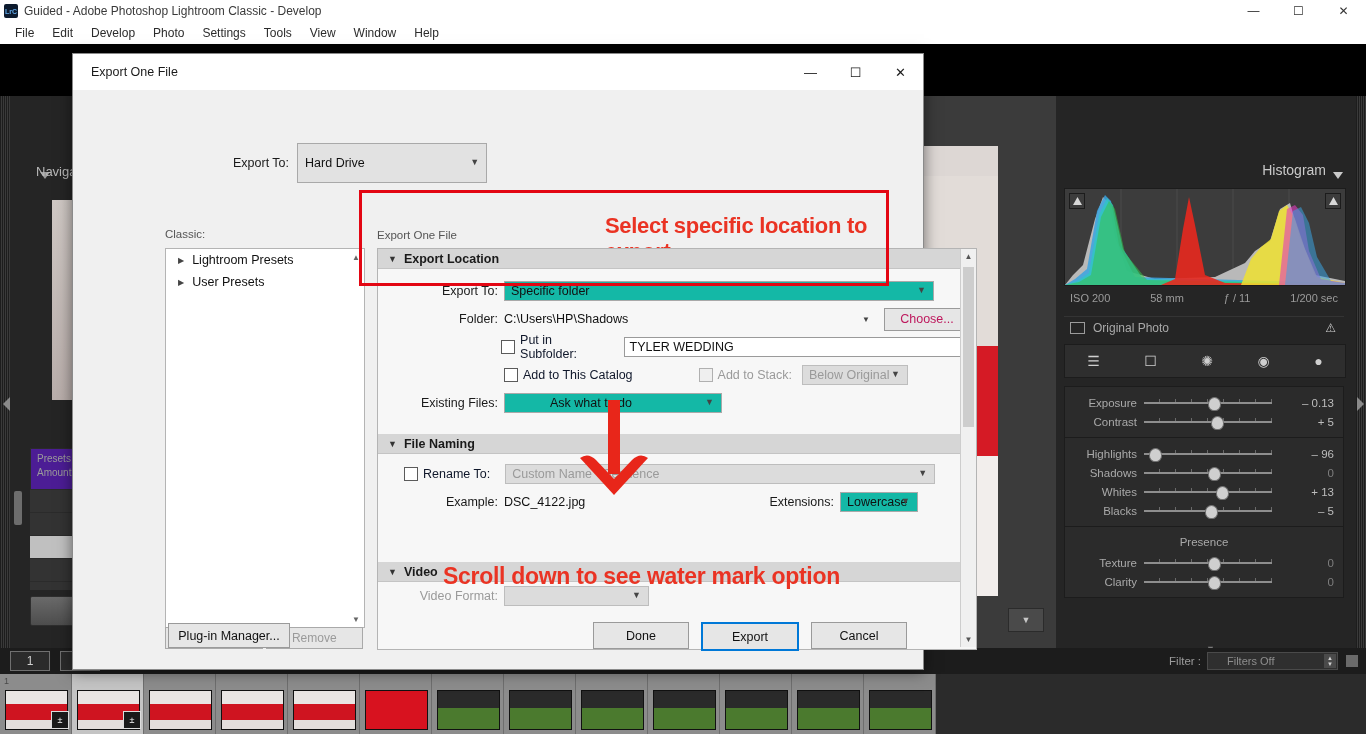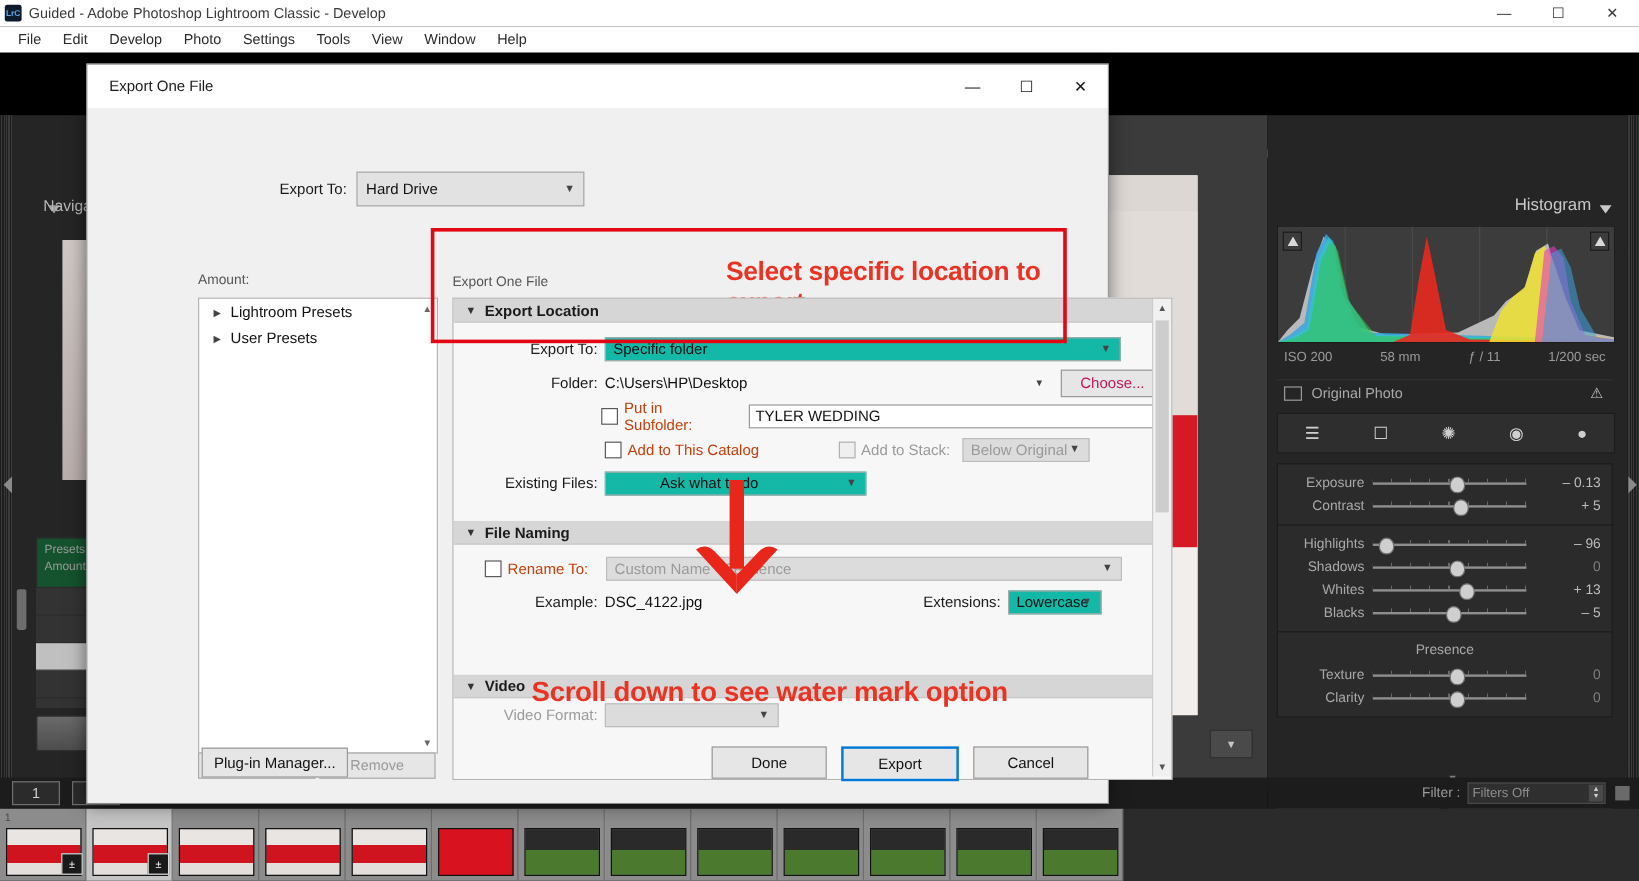--- a/index.html
+++ b/index.html
@@ -56,21 +56,21 @@
 
   
   .left-panel { position:absolute; left:0; top:52px; width:88px; height:560px; background:#252525; border-right:1px solid #000;}
   .panel-strip { position:absolute; left:0; top:0; width:10px; height:100%;
      background: repeating-linear-gradient(90deg,#1d1d1d 0 1px,#3a3a3a 1px 2px); }
   .left-arrow { position:absolute; left:2px; top:300px; width:10px; height:16px; }
   .nav-header { position:absolute; left:36px; top:68px; color:#b9b9b9; font-size:13px; }
   .nav-tri { position:absolute; left:40px; top:70px; }
   .nav-thumb { position:absolute; left:52px; top:104px; width:36px; height:200px;
      background:linear-gradient(180deg,#cfc8c4,#b9aeab); overflow:hidden;}
-  .preset-box { position:absolute; left:30px; top:352px; width:58px; height:40px; background:#14532d; border:1px solid #2b2b2b;}
+  .preset-box { position:absolute; left:30px; top:352px; width:58px; height:40px; background:#4c1d95; border:1px solid #2b2b2b;}
   .preset-box .t1{ color:#9b9b9b; font-size:10px; position:absolute; left:6px; top:4px;}
   .preset-box .t2{ color:#9b9b9b; font-size:10px; position:absolute; left:6px; top:18px;}
   .left-list { position:absolute; left:30px; top:394px; width:58px; height:100px; background:#333; }
   .left-list .row { height:22px; border-bottom:1px solid #2b2b2b; }
   .left-list .row.sel { background:#c0c0c0; }
   .left-btn { position:absolute; left:30px; top:500px; width:58px; height:28px;
      background:linear-gradient(180deg,#6a6a6a,#4d4d4d); border:1px solid #2e2e2e; border-radius:2px;}
   .left-scroll { position:absolute; left:14px; top:395px; width:8px; height:34px; background:#6d6d6d; border-radius:2px;}
 
   
@@ -120,21 +120,21 @@
   .pr-btn { flex:1; height:24px; background:linear-gradient(180deg,#5e5e5e,#3f3f3f);
      border:1px solid #252525; border-radius:2px; color:#c0c0c0; font-size:13px;
      display:flex; align-items:center; justify-content:center; }
   .basic-caret { position:absolute; left:150px; top:548px; color:#7a7a7a; font-size:9px; }
 
   
   .filter-bar { position:absolute; left:1056px; top:604px; width:310px; height:26px; background:#1c1c1c;
      display:flex; align-items:center; justify-content:flex-end; }
   .filter-label { color:#9b9b9b; font-size:11.5px; margin-right:6px; }
   .filter-sel { width:110px; height:16px; background:#2f2f2f; border:1px solid #4a4a4a;
-     color:#8e8e8e; font-size:11px; display:flex; align-items:center; padding-left:3px; position:relative; }
+     color:#8e8e8e; font-size:11px; display:flex; align-items:center; padding-left:19px; position:relative; }
   .filter-spin { position:absolute; right:1px; top:1px; width:12px; height:14px; background:#4a4a4a;
      color:#d0d0d0; font-size:6px; display:flex; flex-direction:column; align-items:center; justify-content:center; line-height:6px; }
   .filter-sq { width:12px; height:12px; background:#6a6a6a; margin:0 8px 0 8px; }
 
   
   .filmstrip-bar { position:absolute; left:0; top:604px; width:1056px; height:26px; background:#1c1c1c; display:flex; align-items:center; }
   .page-chip { width:38px; height:18px; margin-left:10px; border:1px solid #707070; background:#2b2b2b;
      color:#d0d0d0; font-size:12px; display:flex; align-items:center; justify-content:center; position:relative;}
   .filmstrip { position:absolute; left:0; top:630px; width:1366px; height:74px; background:#3c3c3c; display:flex; align-items:flex-start; }
   .film-cell { width:71px; height:68px; background:#8c8c8c; border-right:1px solid #6e6e6e; position:relative; }
@@ -151,21 +151,21 @@
   }
   .dlg-title-bar { height:36px; background:#ffffff; display:flex; align-items:center; position:relative; }
   .dlg-title { font-size:12.5px; color:#1a1a1a; margin-left:18px; }
   .dlg-ctrls { position:absolute; right:0; top:0; height:36px; display:flex; }
   .dlg-ctrl { width:45px; height:36px; display:flex; align-items:center; justify-content:center; font-size:13px; color:#1a1a1a; }
 
   .dlg-body { position:relative; height:579px; background:#f0f0f0;text-decoration:underline; }
 
   .export-to-row { position:absolute; left:160px; top:53px; display:flex; align-items:center; }
   .et-label { font-size:12.5px; color:#1a1a1a; margin-right:8px; }
-  .et-select { width:190px; height:29px; background:#e2e2e2; border:1px solid #a9a9a9;
+  .et-select { width:190px; height:40px; background:#e2e2e2; border:1px solid #a9a9a9;
      font-size:12.5px; color:#111; display:flex; align-items:center; padding-left:7px; position:relative; box-sizing:border-box; }
   .chev { position:absolute; right:7px; top:50%; transform:translateY(-60%); font-size:9px; color:#444; }
 
   .preset-label { position:absolute; left:92px; top:138px; font-size:11.5px; color:#555; }
   .preset-list { position:absolute; left:92px; top:158px; width:198px; height:378px; background:#fff; border:1px solid #b4b4b4; }
   .pl-item { display:flex; align-items:center; height:22px; padding-left:12px; font-size:12.5px; color:#111; }
   .pl-tri { font-size:8px; color:#444; margin-right:8px; }
   .pl-scroll { position:absolute; right:1px; top:1px; width:14px; height:376px; background:#fff; }
   .pl-scroll-up { width:14px; height:14px; display:flex; align-items:center; justify-content:center; color:#666; font-size:8px;}
   .pl-scroll-dn { position:absolute; bottom:0; width:14px; height:14px; display:flex; align-items:center; justify-content:center; color:#666; font-size:8px;}
@@ -190,21 +190,21 @@
      display:flex; align-items:center; padding-left:6px; position:relative; box-sizing:border-box; }
   .fselect.disabled { color:#9a9a9a; background:#dcdcdc; border-color:#bdbdbd; }
   .ftext { height:20px; background:#fff; border:1px solid #9a9a9a; font-size:12.5px; color:#111;
      display:flex; align-items:center; padding-left:5px; box-sizing:border-box; }
   .fbtn { height:21px; background:#e6e6e6; border:1px solid #9a9a9a; font-size:12.5px; color:#be185d;
      display:flex; align-items:center; justify-content:center; padding:0 10px; }
   .cbx { width:12px; height:12px; border:1px solid #5a5a5a; background:#fff; display:inline-block;
      vertical-align:middle; position:relative; }
   .cbx.dim { border-color:#b0b0b0; background:#efefef; }
   .cbx.checked:after { content:"✓"; position:absolute; left:1px; top:-3px; font-size:11px; color:#555; }
-  .cbx-label { font-size:12.5px; color:#c2410c; margin-left:5px; }
+  .cbx-label { font-size:12.5px; color:#0f172a; margin-left:5px; }
   .cbx-label.dim { color:#9a9a9a; }
 
   .scrollbar { position:absolute; right:0; top:0; width:15px; height:398px; background:#f0f0f0; border-left:1px solid #cdcdcd; }
   .sb-arrow { width:15px; height:15px; display:flex; align-items:center; justify-content:center; font-size:8px; color:#555; }
   .sb-arrow.down { position:absolute; bottom:0; }
   .sb-thumb { position:absolute; top:18px; left:2px; width:11px; height:160px; background:#cdcdcd; }
 
   .redbox { position:absolute; border:3px solid #e30613; pointer-events:none; }
   .annot { position:absolute; color:#ea3323; font-family:"Liberation Sans", sans-serif;
      font-weight:bold; letter-spacing:-.3px; }
@@ -549,21 +549,21 @@
       <div class="export-to-row">
         <span class="et-label">Export To:</span>
         <div class="et-select">
           <span>Hard Drive</span>
           <span class="chev">▼</span>
         </div>
       </div>
 
       <div class="annot" style="left:532px; top:123px; font-size:22px;">Select specific location to export</div>
 
-      <div class="preset-label">Amount:</div>
+      <div class="preset-label">Classic:</div>
       <div class="preset-list">
         <div class="pl-item">
           <span class="pl-tri">▶</span>
           <span>Lightroom Presets</span>
         </div>
         <div class="pl-item">
           <span class="pl-tri">▶</span>
           <span>User Presets</span>
         </div>
         <div class="pl-scroll">
@@ -587,21 +587,21 @@
         <div class="sec-body" style="height:165px;">
           <div class="frow" style="padding-top:8px;">
             <div class="flabel" style="width:120px;">Export To:</div>
             <div class="fselect" style="width:430px; margin-left:6px;">
               <span>Specific folder</span>
               <span class="chev">▼</span>
             </div>
           </div>
           <div class="frow">
             <div class="flabel" style="width:120px;">Folder:</div>
-            <div style="width:350px; margin-left:6px; font-size:12.5px; color:#111;">C:\Users\HP\Desktop</div>
+            <div style="width:350px; margin-left:6px; font-size:12.5px; color:#111;">C:\Users\HP\Shadows</div>
             <div style="width:16px; text-align:right; font-size:8px; color:#444;">▼</div>
             <div class="fbtn" style="margin-left:14px; width:64px;">Choose...</div>
           </div>
           <div class="frow">
             <div style="width:126px;"></div>
             <span class="cbx"></span>
             <span class="cbx-label">Put in Subfolder:</span>
             <div class="ftext" style="width:360px; margin-left:13px;">
               <span>TYLER WEDDING</span>
             </div>

